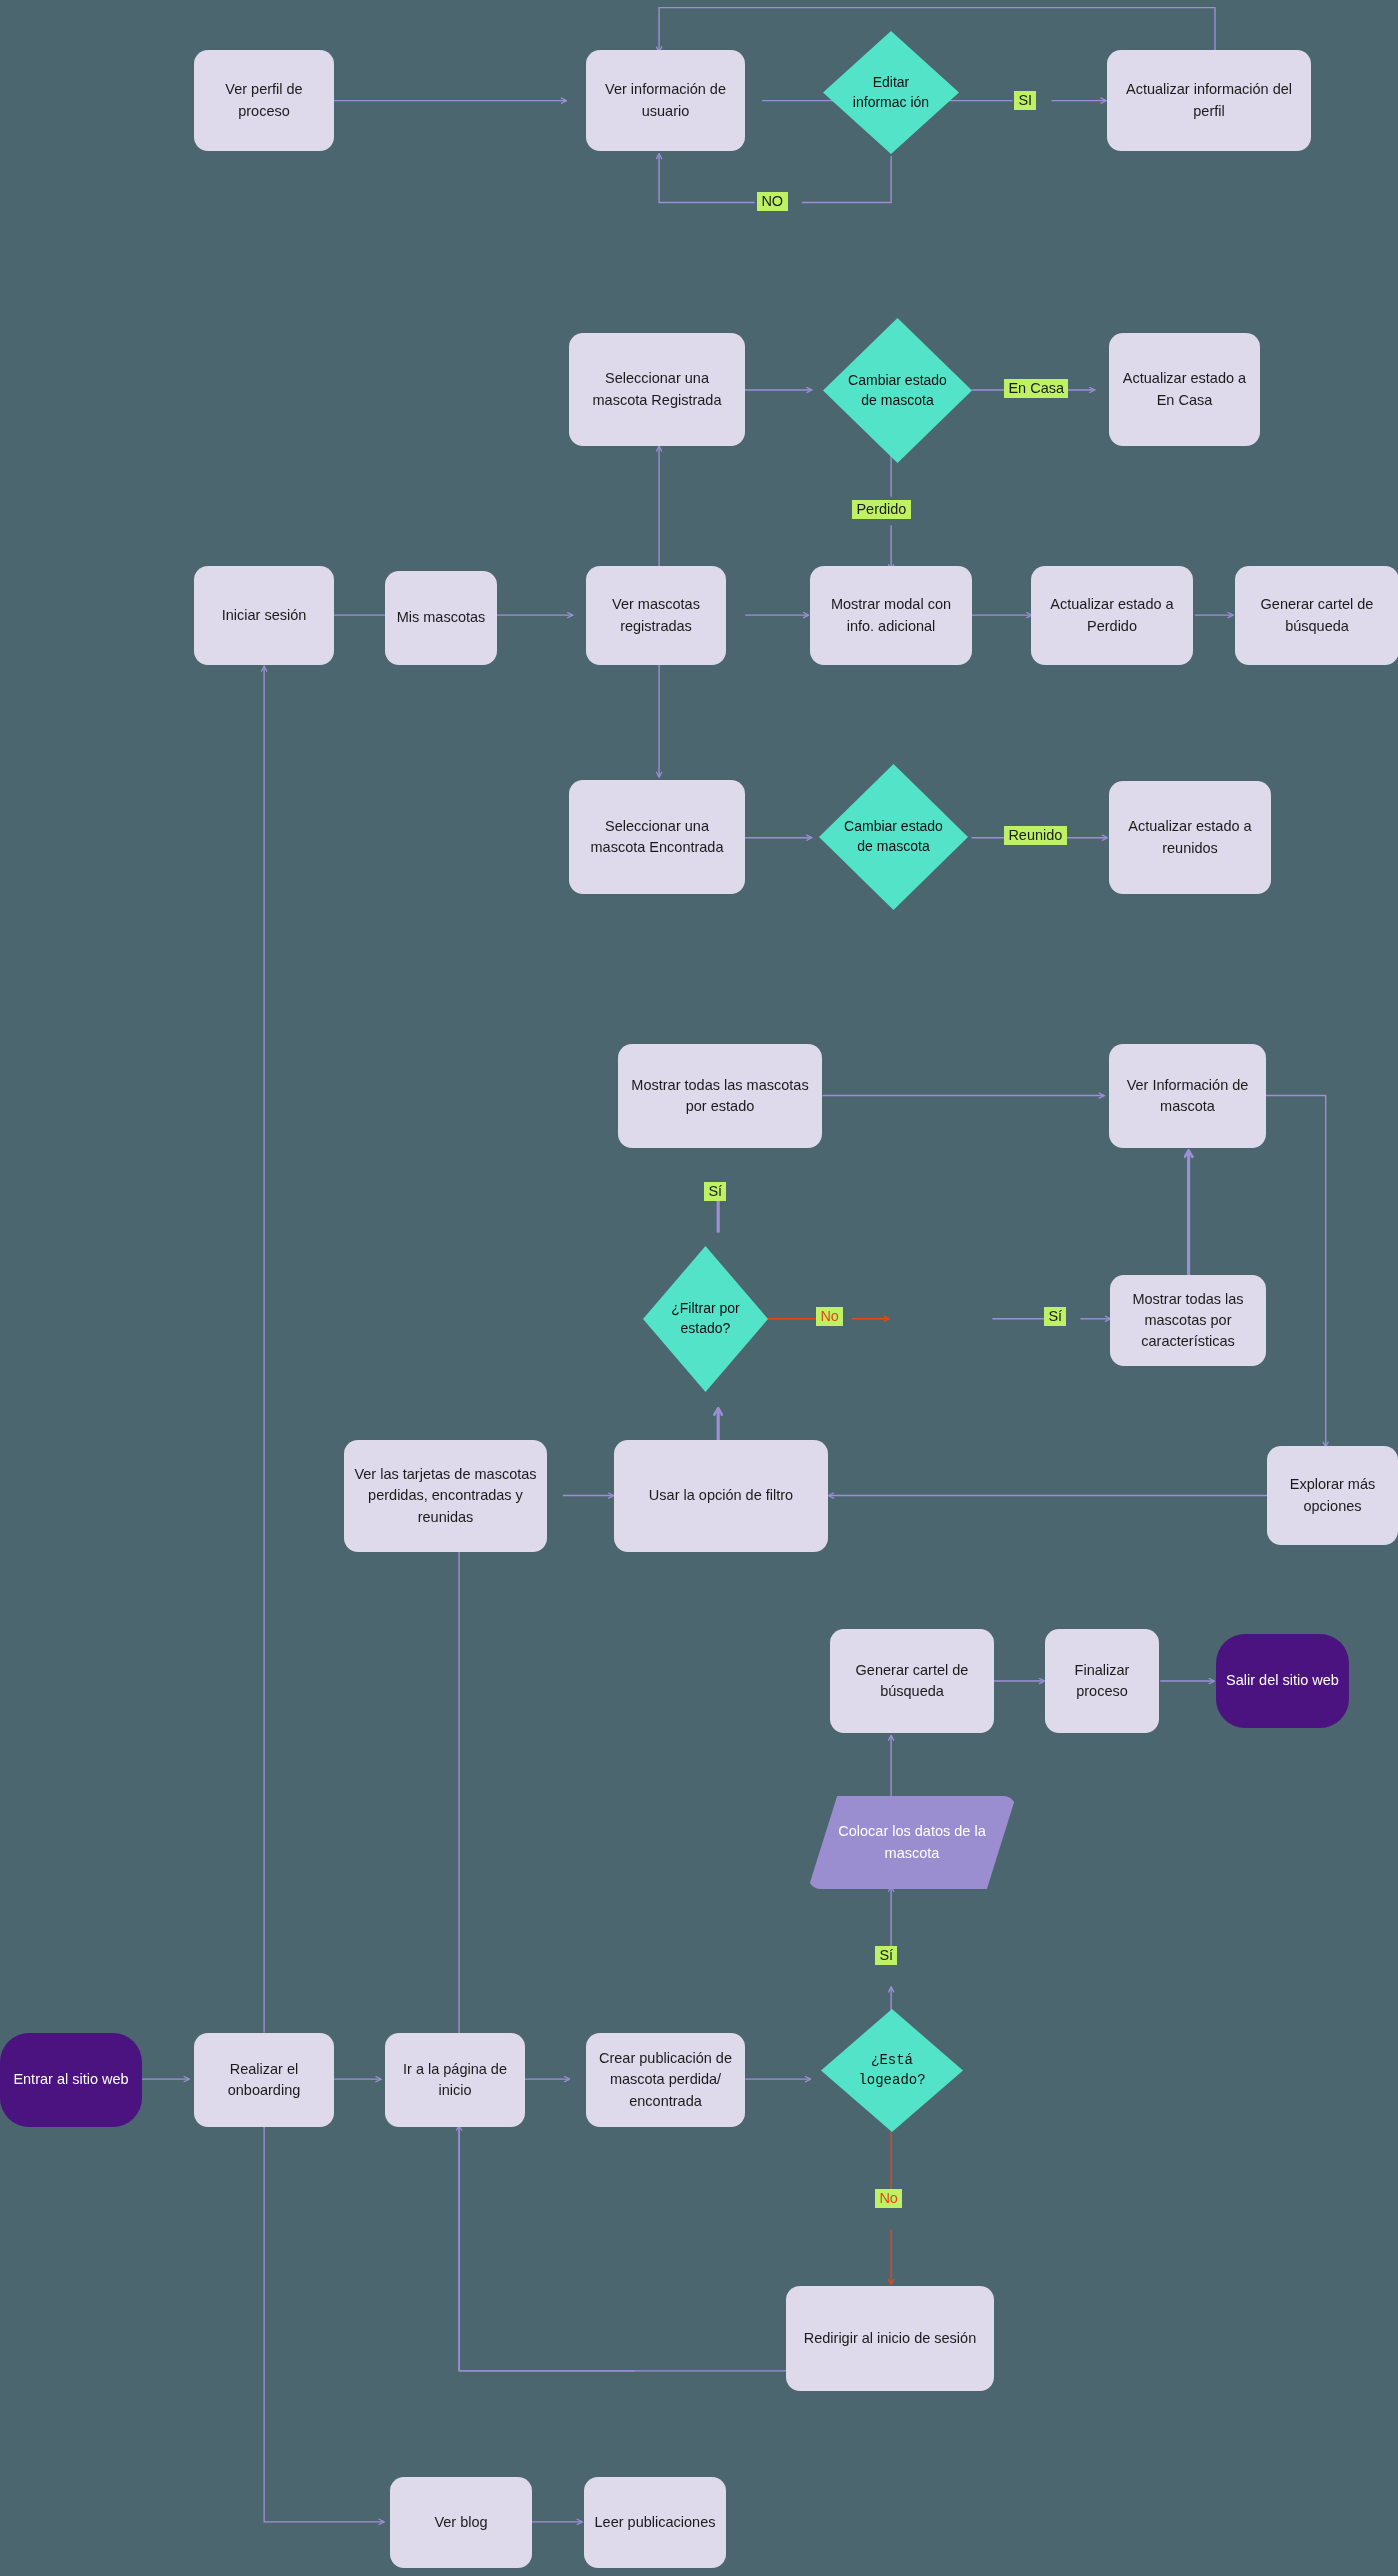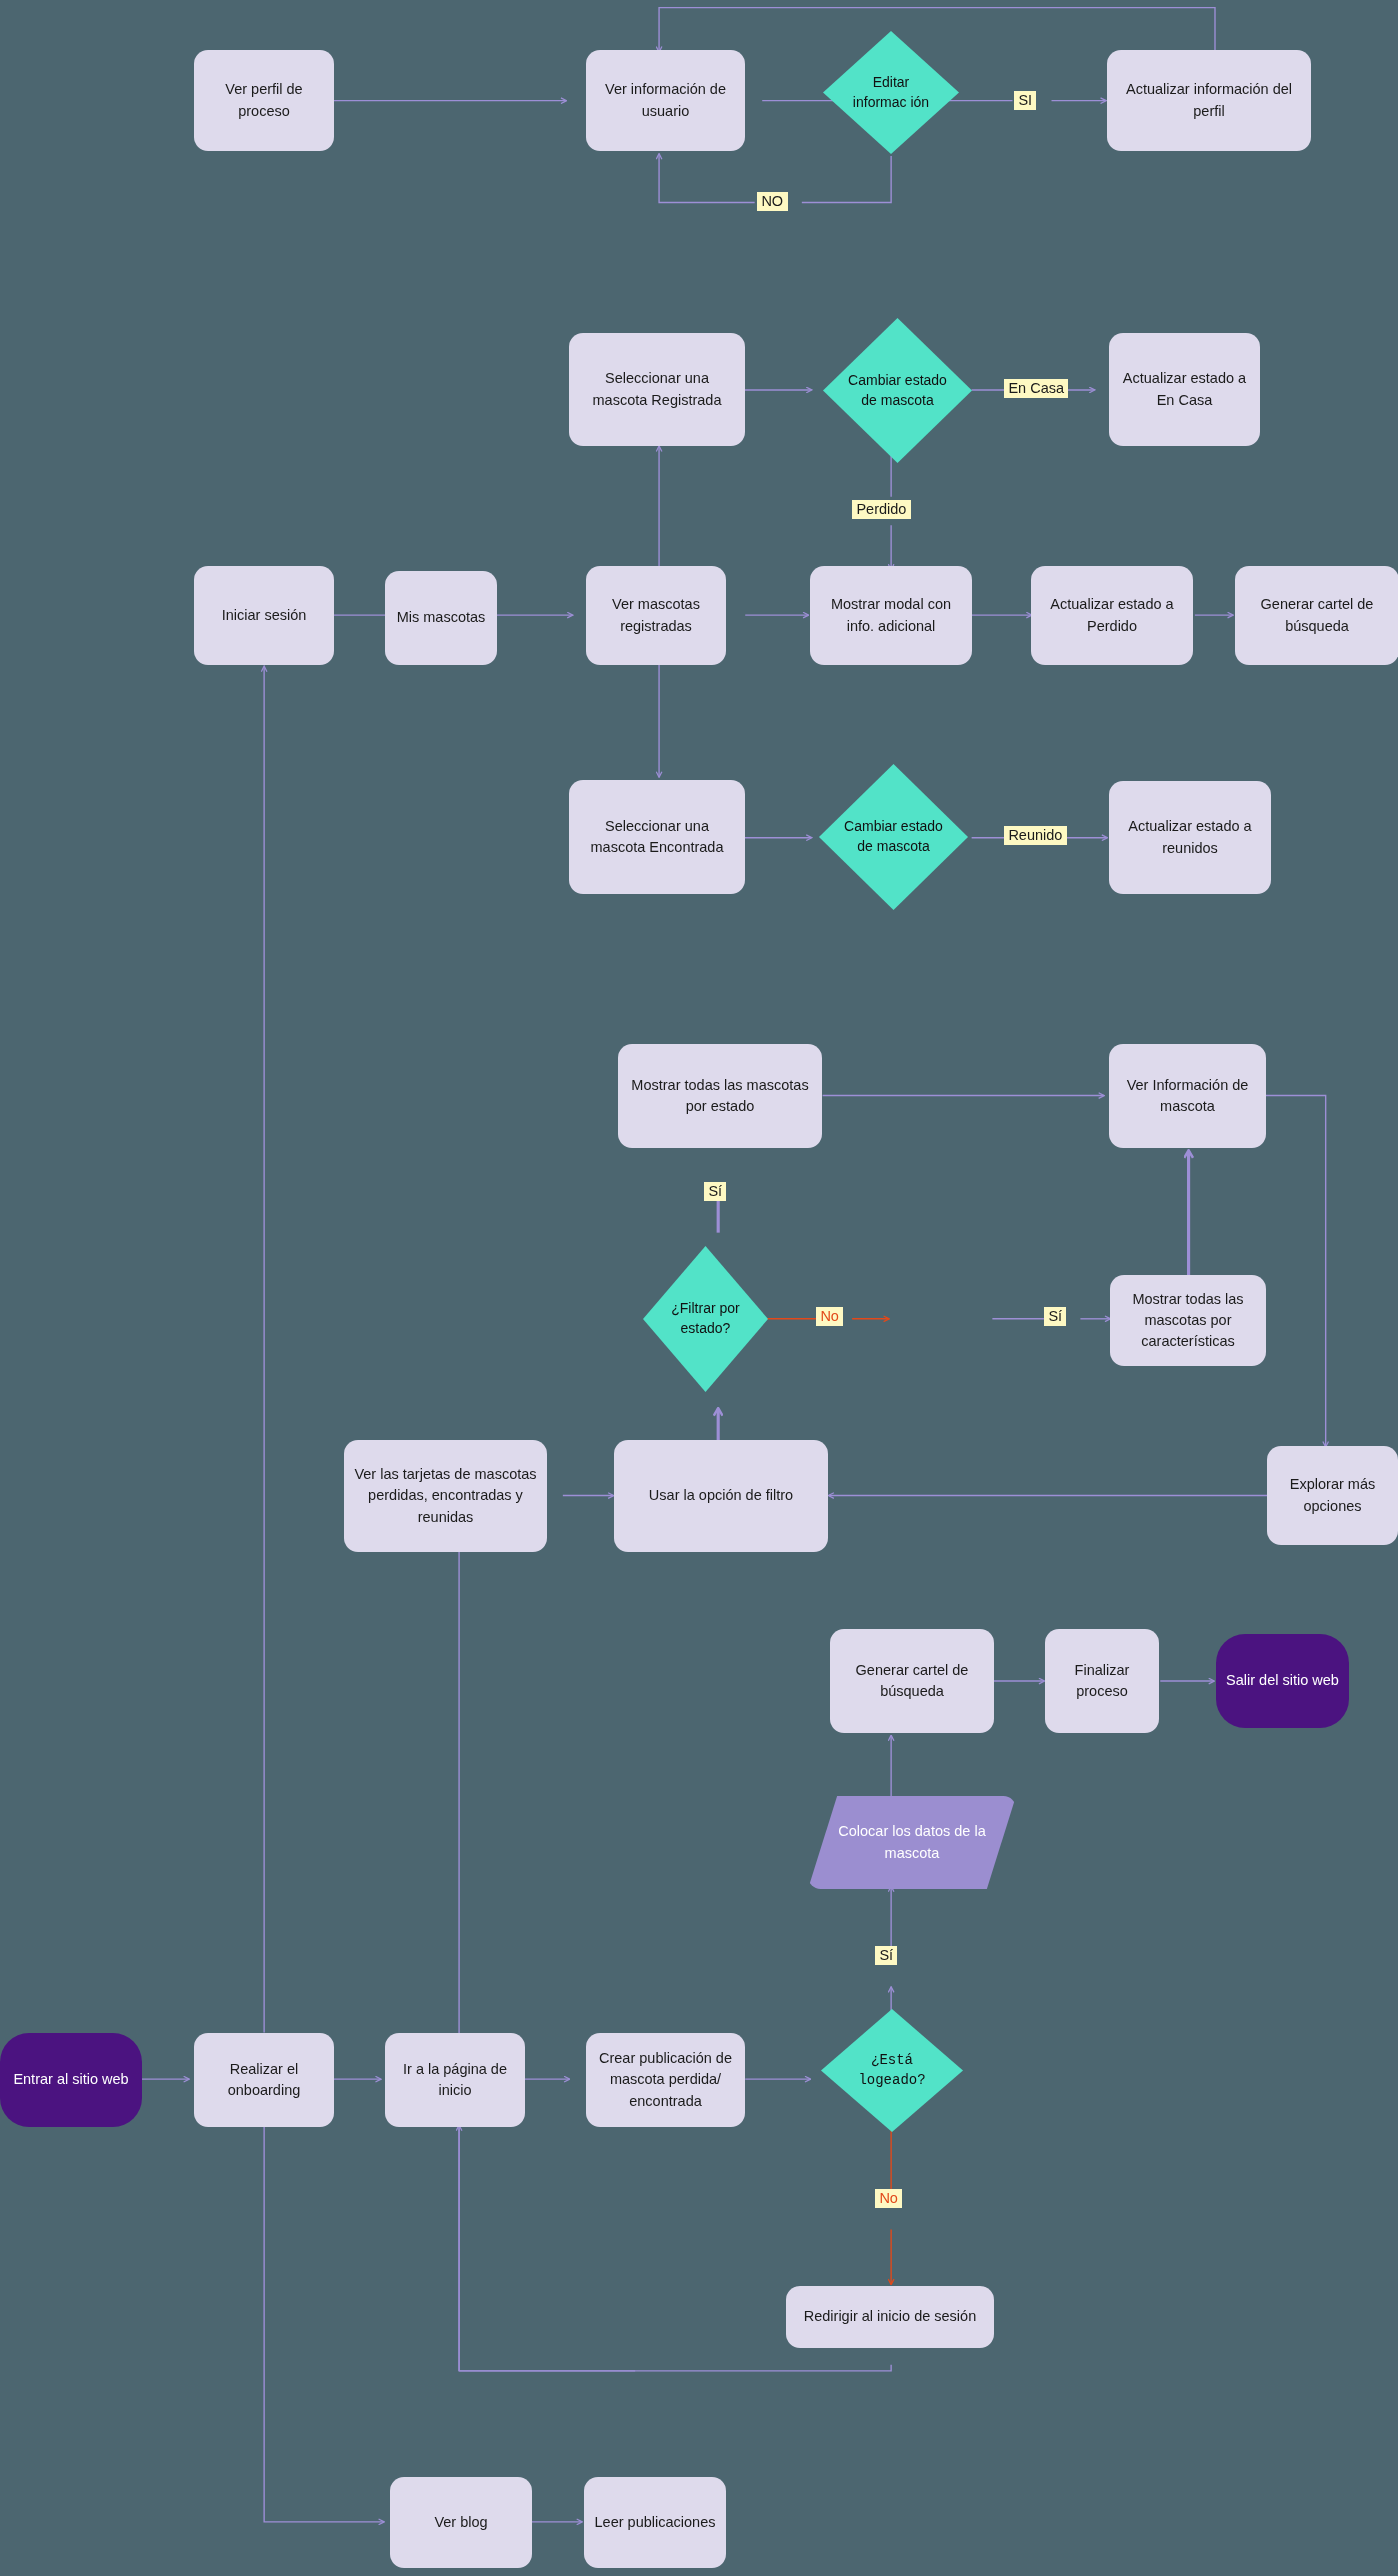--- a/index.html
+++ b/index.html
@@ -13,21 +13,21 @@
   .rect{background:#dedaec;border-radius:14px;}
   .terminal{background:#4b1380;color:#ffffff;border-radius:29px;}
   .diamond{background:transparent;}
   .diamond .dshape{position:absolute;inset:0;background:#52e3c8;
         clip-path:polygon(50% 0%,100% 50%,50% 100%,0% 50%);}
   .diamond .dtext{position:relative;z-index:2;width:78%;font-size:14px;line-height:1.4;color:#111;}
   .para{background:#9b8ed0;color:#fff;border-radius:12.6px;
         clip-path:polygon(14% 0%,100% 0%,86% 100%,0% 100%);}
 
   .elabel{position:absolute;font-size:14.5px;color:#1b1b1b;
-          background:#fef9c3;padding:1.3px 4.4px;white-space:nowrap;z-index:5;}
+          background:#bef264;padding:1.3px 4.4px;white-space:nowrap;z-index:5;}
   .elabel.neg{color:#e2491a;}
 </style>
 </head>
 <body>
 
 <div id="canvas">
 
   <svg class="edges" viewBox="0 0 2223 4096">
     <defs>
       <marker id="ah" markerWidth="11" markerHeight="11" refX="9" refY="5.5" orient="auto" markerUnits="userSpaceOnUse">
@@ -275,21 +275,21 @@
     <span>Crear publicación de mascota perdida/ encontrada</span>
   </div>
 
   <div class="node diamond" style="left:821px;top:2009px;width:142px;height:123px;font-family:Liberation Mono, monospace;">
     <div class="dshape"></div>
     <div class="dtext">¿Está logeado?</div>
   </div>
 
   <span class="elabel neg" style="left:875px;top:2189px;">No</span>
 
-  <div class="node rect" style="left:786px;top:2286px;width:208px;height:62px;">
+  <div class="node rect" style="left:786px;top:2286px;width:208px;height:105px;">
     <span>Redirigir al inicio de sesión</span>
   </div>
 
   <div class="node rect" style="left:390px;top:2477px;width:142px;height:91px;">
     <span>Ver blog</span>
   </div>
 
   <div class="node rect" style="left:584px;top:2477px;width:142px;height:91px;">
     <span>Leer publicaciones</span>
   </div>

